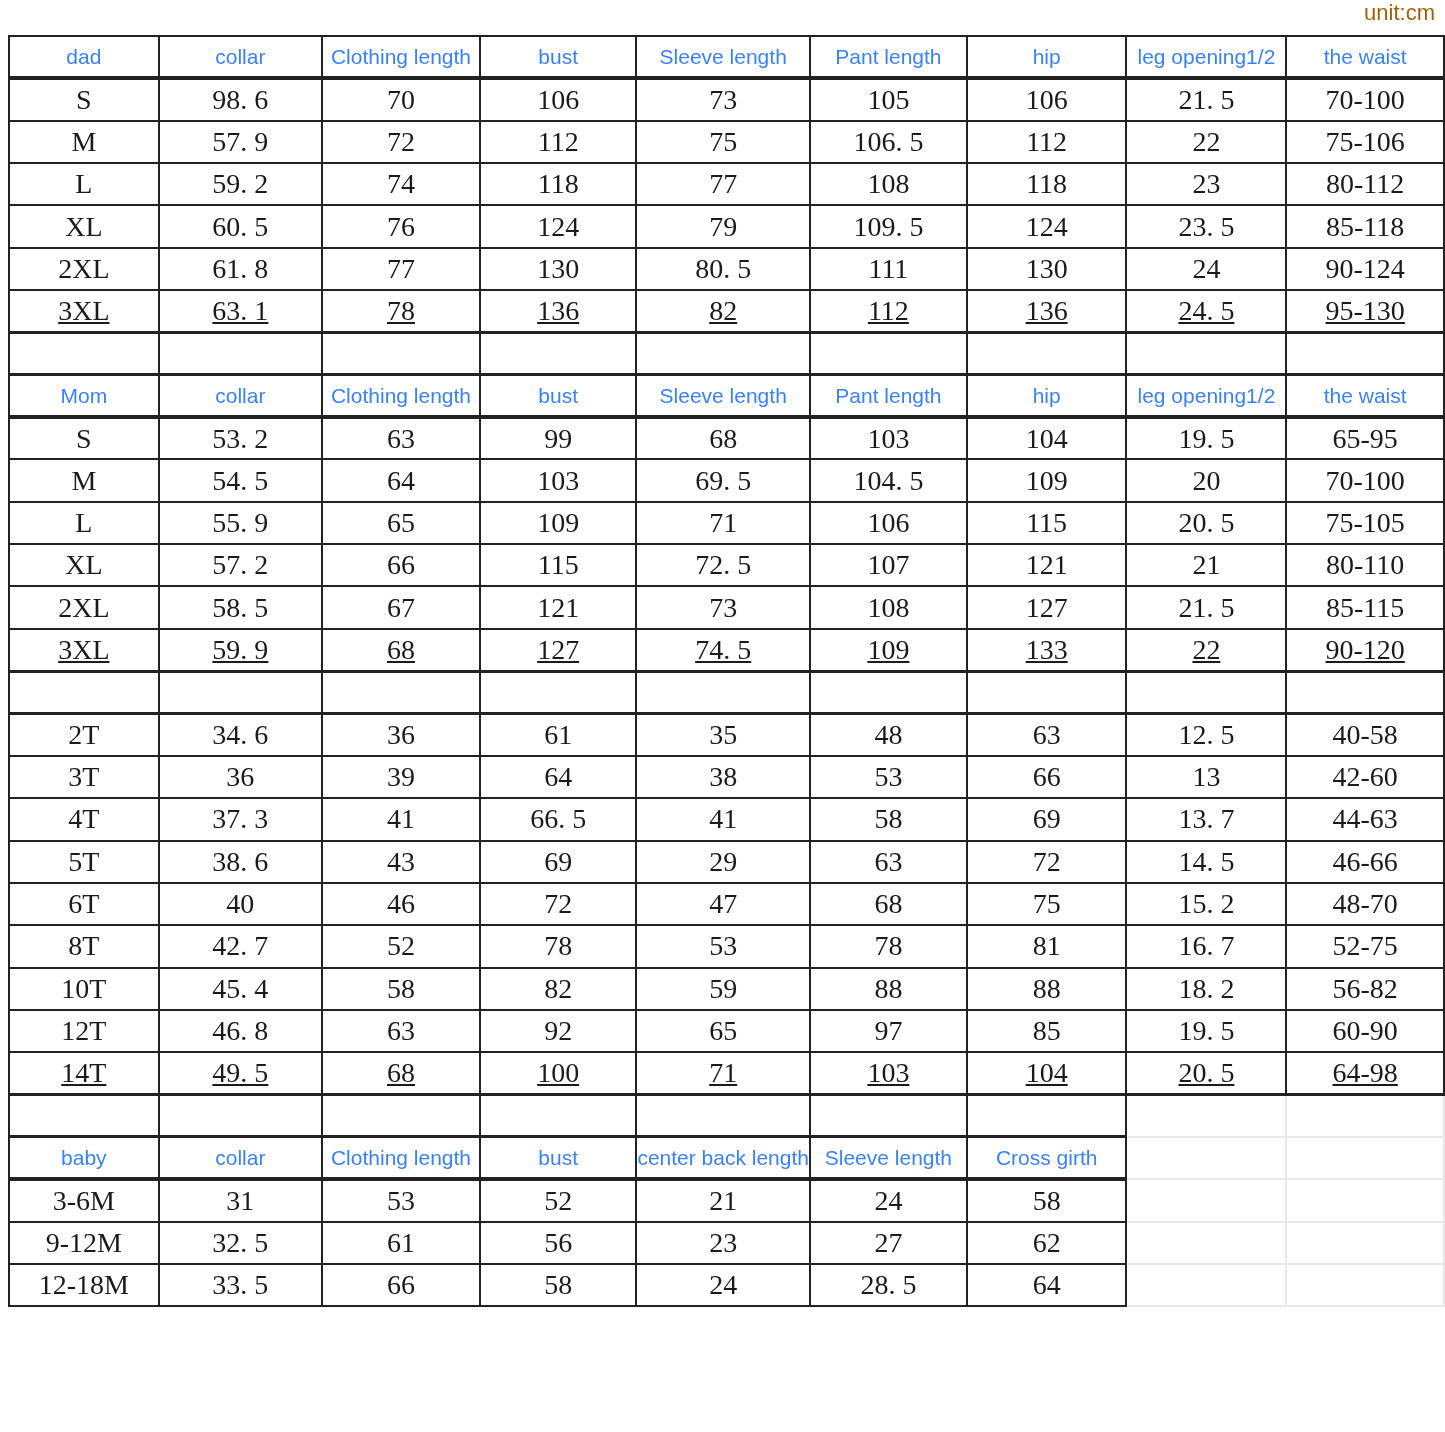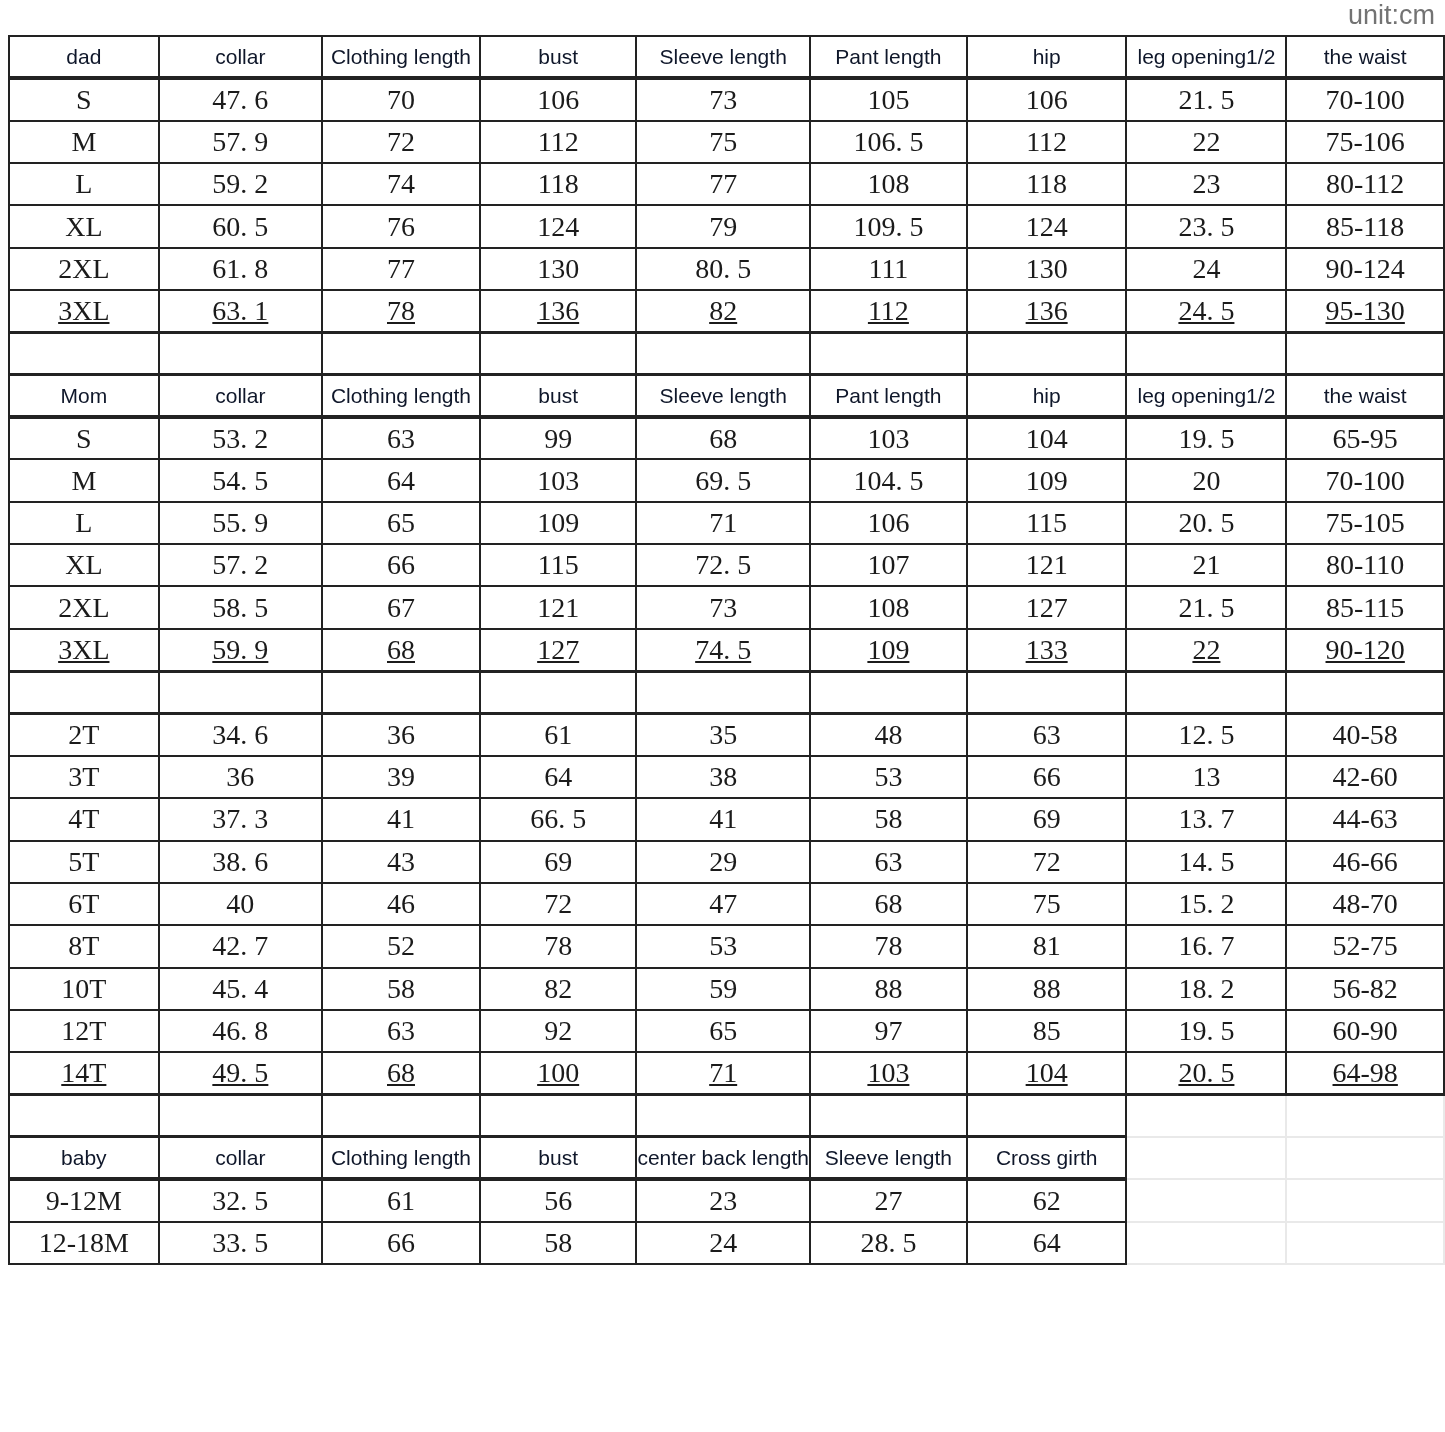--- a/index.html
+++ b/index.html
@@ -9,22 +9,22 @@
     height: 1432px;
     background: #ffffff;
     overflow: hidden;
     position: relative;
     font-family: "Liberation Sans", sans-serif;
   }
   .unit-label {
     position: absolute;
     top: 0px;
     right: 10px;
-    font-size: 27px;
-    color: #737373;
+    font-size: 22px;
+    color: #a16207;
     font-family: "Liberation Sans", sans-serif;
   }
   table.chart {
     position: absolute;
     left: 8px;
     top: 35px;
     border-collapse: collapse;
     table-layout: fixed;
   }
   table.chart tr { height: 42.35px; }
@@ -43,21 +43,21 @@
     font-family: "Liberation Serif", "DejaVu Serif", serif;
     font-size: 28px;
     color: #1b1b1b;
   }
   
   td.h {
     border: 2px solid #222222;
     border-bottom-width: 4px;
     font-family: "Liberation Sans", sans-serif;
     font-size: 21px;
-    color: #0f172a;
+    color: #3b82f6;
   }
   td.h.md { font-size: 21px; }
   td.h.sm { font-size: 15px; }
   
   td.sep {
     border-top-width: 3px;
     border-bottom-width: 3px;
   }
   
   tr.secend td.d { border-bottom-width: 3px; text-decoration: underline; }
@@ -93,21 +93,21 @@
         <td class="h">Clothing length</td>
         <td class="h">bust</td>
         <td class="h">Sleeve length</td>
         <td class="h">Pant length</td>
         <td class="h">hip</td>
         <td class="h">leg opening1/2</td>
         <td class="h">the waist</td>
       </tr>
       <tr>
         <td class="d">S</td>
-        <td class="d">47. 6</td>
+        <td class="d">98. 6</td>
         <td class="d">70</td>
         <td class="d">106</td>
         <td class="d">73</td>
         <td class="d">105</td>
         <td class="d">106</td>
         <td class="d">21. 5</td>
         <td class="d">70-100</td>
       </tr>
       <tr>
         <td class="d">M</td>
@@ -378,20 +378,31 @@
         <td class="h">collar</td>
         <td class="h">Clothing length</td>
         <td class="h">bust</td>
         <td class="h md">center back length</td>
         <td class="h">Sleeve length</td>
         <td class="h">Cross girth</td>
         <td class="g"></td>
         <td class="g"></td>
       </tr>
       <tr>
+        <td class="d">3-6M</td>
+        <td class="d">31</td>
+        <td class="d">53</td>
+        <td class="d">52</td>
+        <td class="d">21</td>
+        <td class="d">24</td>
+        <td class="d">58</td>
+        <td class="g"></td>
+        <td class="g"></td>
+      </tr>
+      <tr>
         <td class="d">9-12M</td>
         <td class="d">32. 5</td>
         <td class="d">61</td>
         <td class="d">56</td>
         <td class="d">23</td>
         <td class="d">27</td>
         <td class="d">62</td>
         <td class="g"></td>
         <td class="g"></td>
       </tr>

